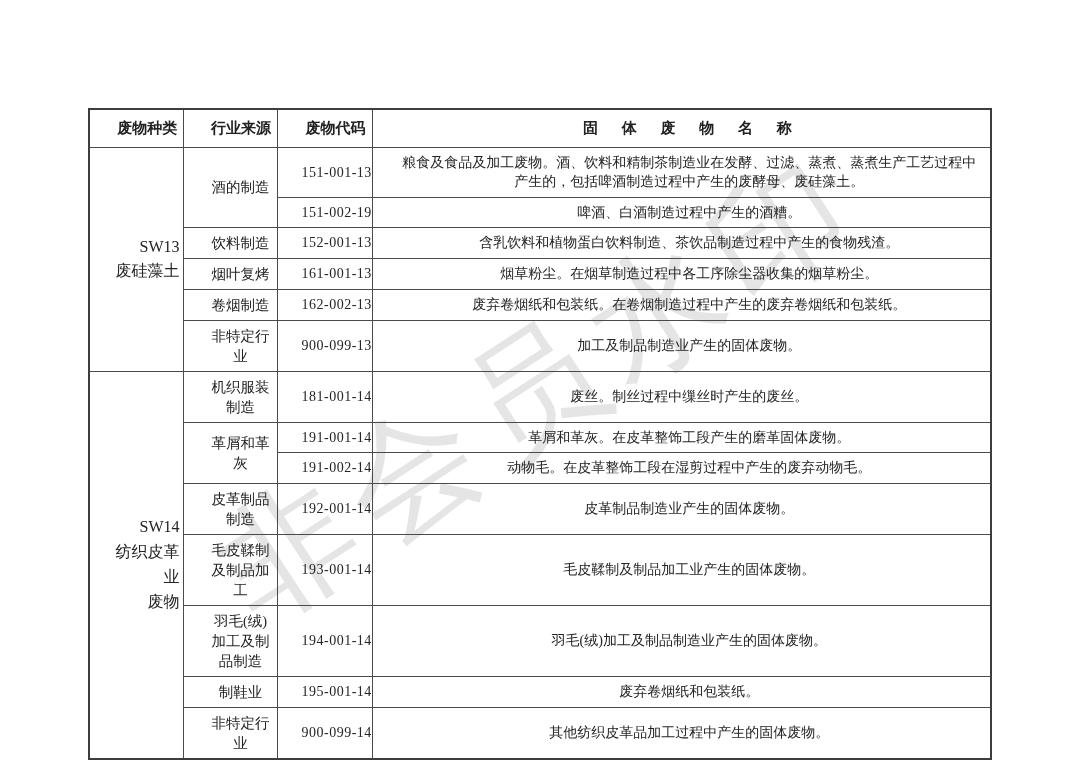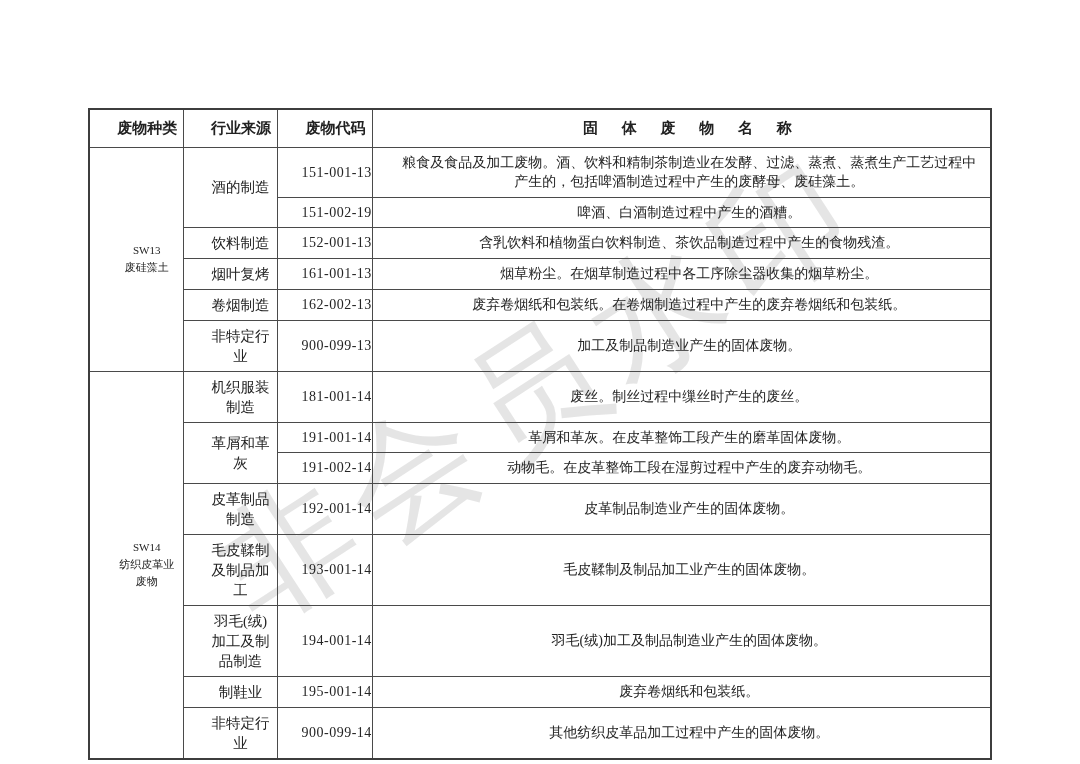--- a/index.html
+++ b/index.html
@@ -64,24 +64,24 @@
   }
   th.name-col {
     letter-spacing: 10px;
   }
   td {
     font-size: 14px;
     line-height: 1.38;
     color: #242424;
   }
   td.cat {
-    text-align: center;
+    text-align: right;
     vertical-align: middle;
     padding: 4px 3px;
-    font-size: 11px;
+    font-size: 16px;
   }
   td.cat div { line-height: 1.55; }
   td.ind {
     text-align: center;
     vertical-align: middle;
     padding: 5px 3px;
     font-size: 14.5px;
   }
   td.code {
     text-align: right;

